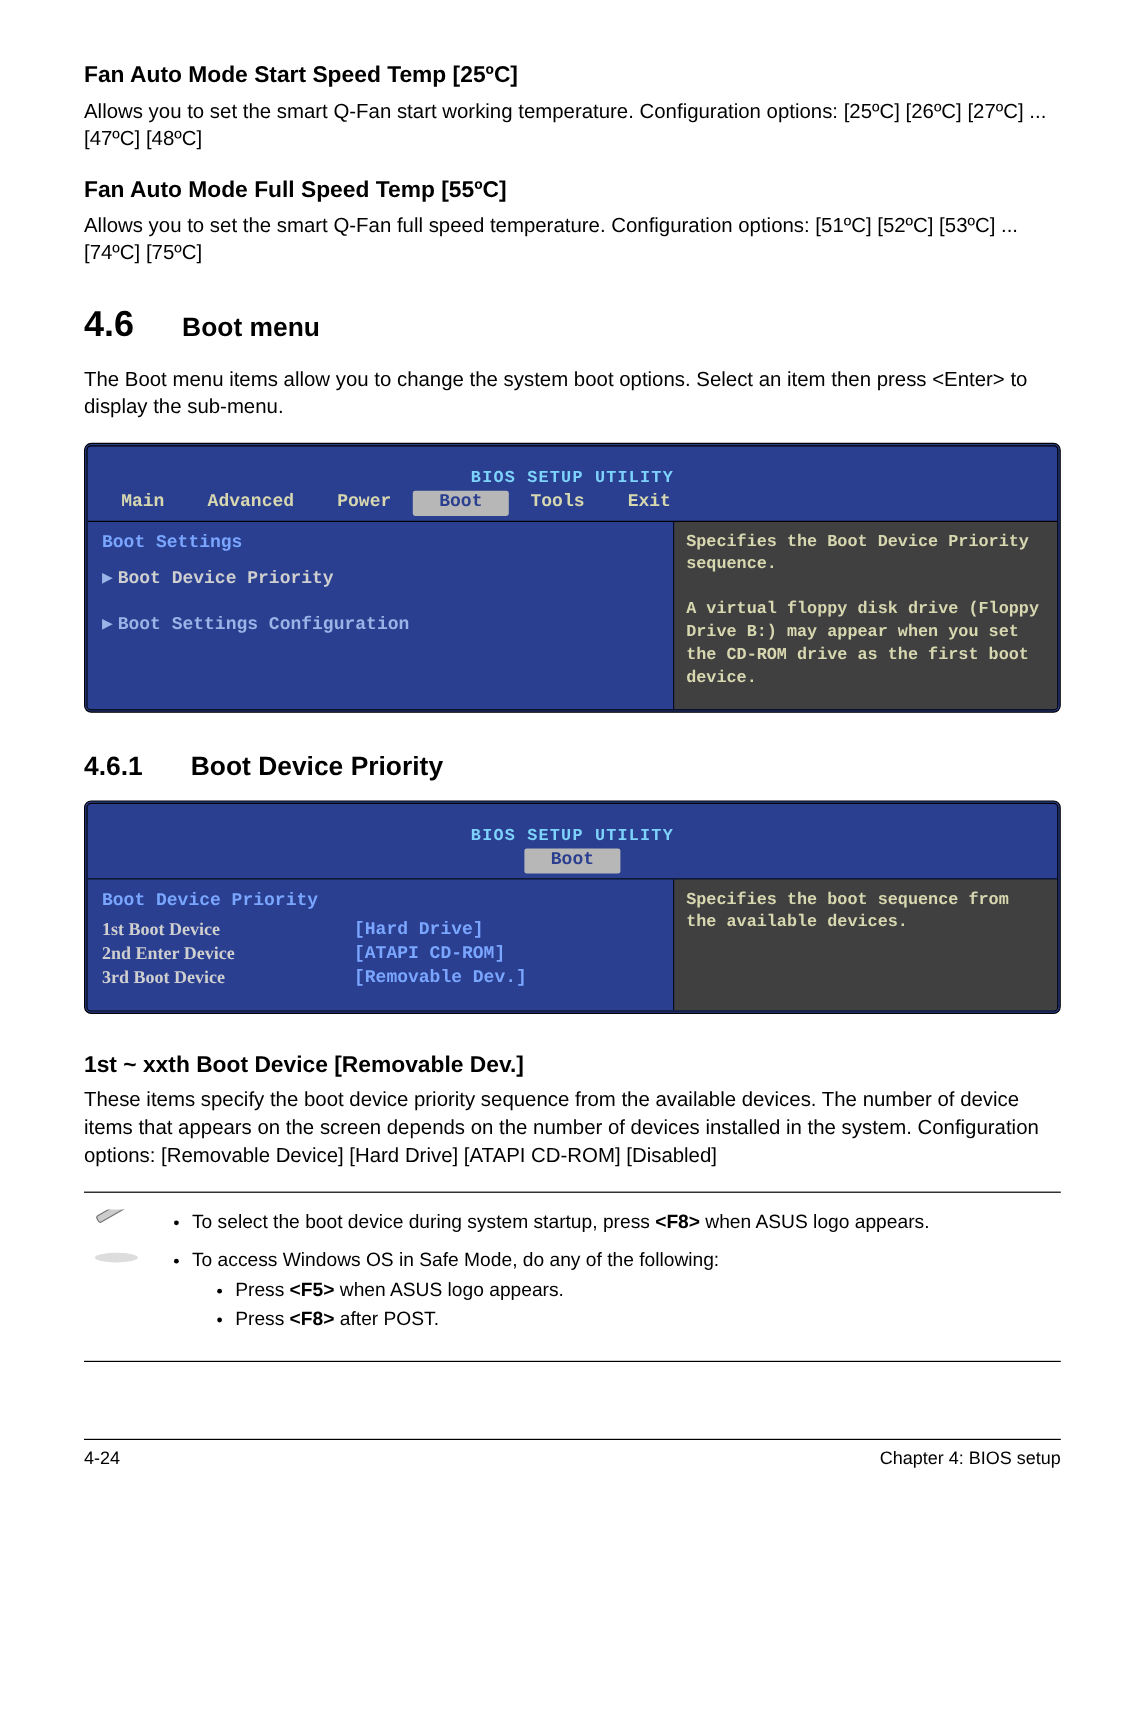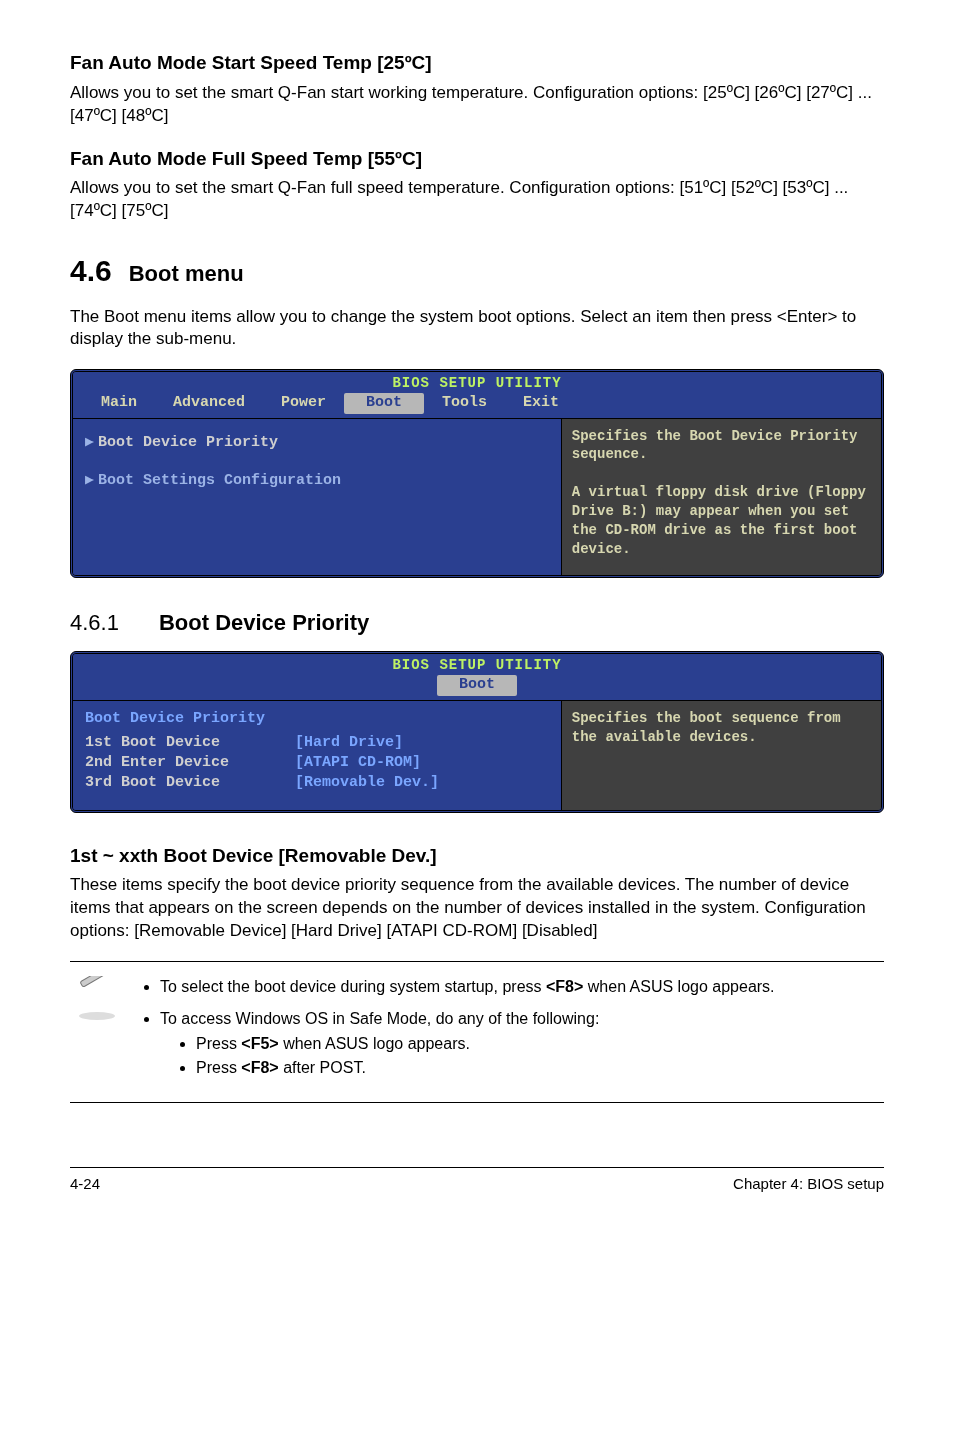--- a/index.html
+++ b/index.html
@@ -8,46 +8,47 @@
     background: #fff;
     color: #000;
     width: 954px;
     margin: 0 auto;
     padding: 50px 70px 40px 70px;
     font-size: 17px;
     line-height: 1.35;
   }
   .h3 { font-weight: bold; font-size: 19px; margin-bottom: 6px; }
   .para { margin-bottom: 18px; }
-  .h1-row { display: flex; align-items: baseline; gap: 17px; margin: 28px 0 14px 0; }
+  .h1-row { display: flex; align-items: baseline; gap: 40px; margin: 28px 0 14px 0; }
   .h1-num { font-size: 30px; font-weight: bold; }
   .h1-text { font-size: 22px; font-weight: bold; }
   .h2-row { display: flex; align-items: baseline; gap: 40px; margin: 30px 0 14px 0; }
-  .h2-num { font-size: 22px; font-weight: normal; text-align: right; }
+  .h2-num { font-size: 22px; font-weight: bold; text-align: right; }
   .h2-text { font-size: 22px; font-weight: bold; }
 
   
   .bios {
     font-family: "Courier New", monospace;
     font-size: 15px;
     font-weight: bold;
     border: 3px double #000;
     border-radius: 6px;
     background: #2a3f90;
     color: #fff;
     margin: 14px 0 30px 0;
     overflow: hidden;
   }
   .bios-title {
     text-align: center;
-    color: #bef264;
+    color: #7dd3fc;
     background: #2a3f90;
     padding: 2px 0 0 0;
     font-size: 14px;
     letter-spacing: 1px;
+    margin-top: 16px;
   }
   .bios-menubar {
     display: flex;
     background: #2a3f90;
     padding: 0 10px 4px 10px;
     gap: 0;
     color: #d7d7b0;
   }
   .bios-menuitem { padding: 0 18px; }
   .bios-menuitem.active {
@@ -72,21 +73,21 @@
     padding: 8px 10px 16px 10px;
     min-height: 140px;
     font-size: 14px;
   }
   .bios-heading { color: #7aa6ff; margin-bottom: 4px; }
   .bios-line { white-space: pre; }
   .bios-dim { color: #9bb3e6; }
   .bios-gray { color: #cfcfcf; }
   .arrow { color: #9bb3e6; margin-right: 4px; }
   .bios-row { display: flex; }
-  .bios-col1 { width: 210px; color: #cfcfcf; }
+  .bios-col1 { width: 210px; color: #cfcfcf; font-family: Liberation Serif, serif; }
   .bios-col2 { color: #7aa6ff; }
 
   
   .bios.small .bios-left { min-height: 90px; }
   .bios.small .bios-right { min-height: 90px; }
 
   
   .note-wrap {
     display: flex;
     gap: 18px;
@@ -125,20 +126,21 @@
   <div class="bios-menubar">
     <span class="bios-menuitem">Main</span>
     <span class="bios-menuitem">Advanced</span>
     <span class="bios-menuitem">Power</span>
     <span class="bios-menuitem active">Boot</span>
     <span class="bios-menuitem">Tools</span>
     <span class="bios-menuitem">Exit</span>
   </div>
   <div class="bios-body">
     <div class="bios-left">
+      <div class="bios-heading">Boot Settings</div>
       <div style="height:6px"></div>
       <div class="bios-line bios-gray"><span class="arrow">▶</span><span>Boot Device Priority</span></div>
       <div style="height:18px"></div>
       <div class="bios-line bios-dim"><span class="arrow">▶</span><span>Boot Settings Configuration</span></div>
     </div>
     <div class="bios-right">
       <div style="white-space:pre-wrap">Specifies the Boot Device Priority sequence.
 
 A virtual floppy disk drive (Floppy Drive B:) may appear when you set the CD-ROM drive as the first boot device.</div>
     </div>

